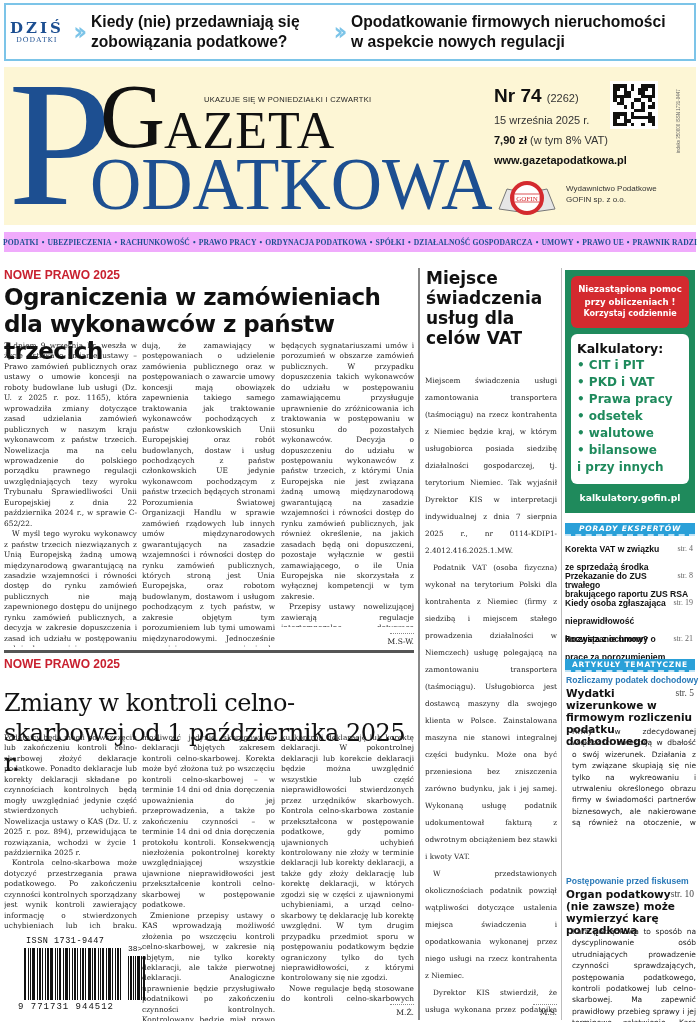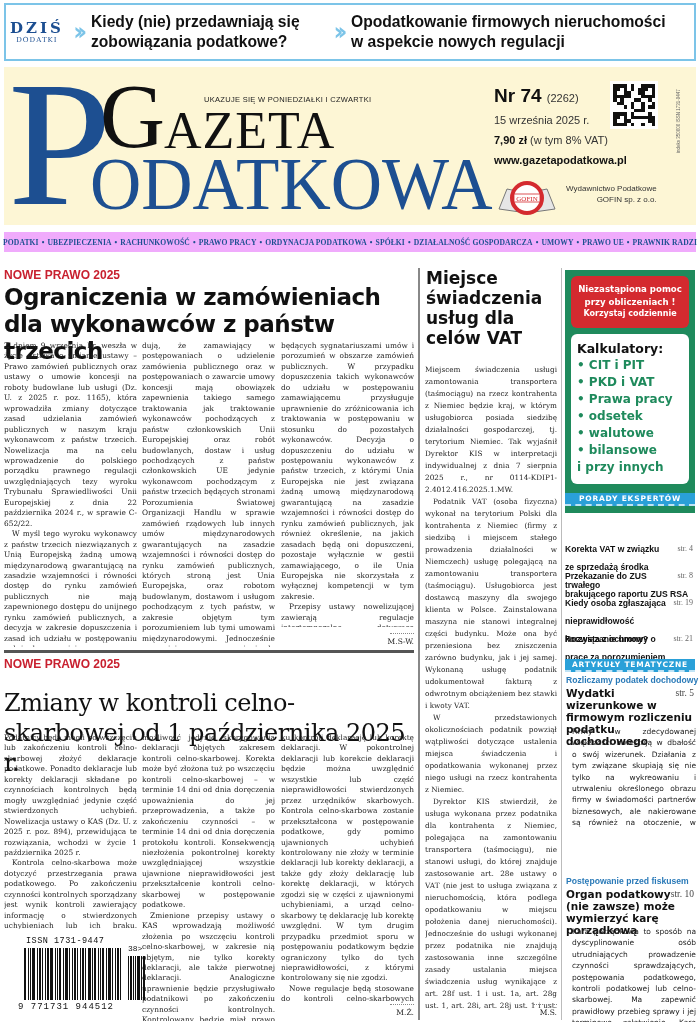--- a/index.html
+++ b/index.html
@@ -29,21 +29,21 @@
   .nr small { font-size: 11px; font-weight: normal; color: #333; }
   .date { font-size: 11px; color: #333; margin-top: 7px; }
   .price { font-size: 11px; margin-top: 8px; color: #333; }
   .price b { color: #111; }
   .url { font-size: 11px; font-weight: bold; margin-top: 8px; color: #111; }
   .qr { position: absolute; left: 606px; top: 14px; width: 48px; height: 48px; background: #fff; display: grid; grid-template-columns: repeat(12, 1fr); padding: 3px; gap: 0; }
   .qr span { background: #111; }
   .qr span.w { background: #fff; }
   .vert { position: absolute; left: 672px; top: 16px; width: 10px; height: 70px; font-family: "Liberation Sans", sans-serif; font-size: 4.5px; color: #666; writing-mode: vertical-rl; transform: rotate(180deg); }
   .gofin-logo { position: absolute; left: 493px; top: 112px; width: 60px; height: 38px; }
-  .wyd { position: absolute; left: 562px; top: 116px; font-family: "Liberation Sans", sans-serif; font-size: 8px; color: #333; text-align: right; line-height: 11px; }
+  .wyd { position: absolute; left: 562px; top: 116px; font-family: "Liberation Sans", sans-serif; font-size: 8px; color: #333; text-align: left; line-height: 11px; }
 
   
   .cats { position: absolute; left: 4px; top: 232px; width: 692px; height: 20px; background: #f0abfc; display: flex; align-items: center; justify-content: center;
     font-family: "Liberation Serif", serif; font-weight: bold; font-size: 7.6px; color: #1d4f91; letter-spacing: 0.1px; white-space: nowrap; }
   .cats .sep { margin: 0 3px; }
 
   
   .kicker { font-family: "Liberation Sans", sans-serif; font-weight: bold; color: #c8202f; font-size: 12px; position: absolute; }
   .headline1 { position: absolute; left: 4px; top: 284px; width: 410px; font-family: "DejaVu Sans", sans-serif; font-weight: bold; font-size: 23px; line-height: 27px; color: #111; letter-spacing: -0.5px; }
   .headline2 { position: absolute; left: 4px; top: 676px; width: 410px; font-family: "DejaVu Serif", serif; font-size: 24px; line-height: 30px; color: #111; letter-spacing: -0.5px; margin-top: 12px; }
@@ -381,21 +381,21 @@
     <i style="width: 1px;"></i>
     <i style="width: 1px;"></i>
     <i style="width: 3px;"></i>
     <i style="width: 1px;"></i>
     <i style="width: 2px;"></i>
   </div>
 <div class="ean">9 771731 944512</div>
 
 <div class="vrule" style="left:418px; top:268px; height:752px;"></div>
 <div class="miejsce-title">Miejsce świadczenia usług dla celów VAT</div>
-<div class="col" style="left:425px; top:364px; width:132px; height:650px; font-size:7.3px; line-height:12px;">
+<div class="col" style="left:425px; top:372px; width:132px; height:650px; font-size:7.3px; line-height:17px;">
   <p class="noindent">Miejscem świadczenia usługi zamontowania transportera (taśmociągu) na rzecz kontrahenta z Niemiec będzie kraj, w którym usługobiorca posiada siedzibę działalności gospodarczej, tj. terytorium Niemiec. Tak wyjaśnił Dyrektor KIS w interpretacji indywidualnej z dnia 7 sierpnia 2025 r., nr 0114-KDIP1-2.4012.416.2025.1.MW.</p>
   <p>Podatnik VAT (osoba fizyczna) wykonał na terytorium Polski dla kontrahenta z Niemiec (firmy z siedzibą i miejscem stałego prowadzenia działalności w Niemczech) usługę polegającą na zamontowaniu transportera (taśmociągu). Usługobiorca jest dostawcą maszyny dla swojego klienta w Polsce. Zainstalowana maszyna nie stanowi integralnej części budynku. Może ona być przeniesiona bez zniszczenia zarówno budynku, jak i jej samej. Wykonaną usługę podatnik udokumentował fakturą z odwrotnym obciążeniem bez stawki i kwoty VAT.</p>
   <p>W przedstawionych okolicznościach podatnik powziął wątpliwości dotyczące ustalenia miejsca świadczenia i opodatkowania wykonanej przez niego usługi na rzecz kontrahenta z Niemiec.</p>
   <p>Dyrektor KIS stwierdził, że usługa wykonana przez podatnika dla kontrahenta z Niemiec, polegająca na zamontowaniu transportera (taśmociągu), nie stanowi usługi, do której znajduje zastosowanie art. 28e ustawy o VAT (nie jest to usługa związana z nieruchomością, która podlega opodatkowaniu w miejscu położenia danej nieruchomości). Jednocześnie do usługi wykonanej przez podatnika nie znajdują zastosowania inne szczególne zasady ustalania miejsca świadczenia usług wynikające z art. 28f ust. 1 i ust. 1a, art. 28g ust. 1, art. 28i, art. 28j ust. 1 i ust. 2 oraz art. 28n ustawy o VAT. W konsekwencji miejsce świadczenia usługi polegającej na zamontowaniu transportera (taśmociągu) wykonanej przez podatnika na terytorium Polski na rzecz kontrahenta z Niemiec, należy ustalić na podstawie art. 28b ustawy o VAT. Przedmiotowa usługa nie podlega opodatkowaniu VAT na terytorium Polski.</p>
 </div>
 <div class="sig-rule" style="left:533px; top:1004px;"></div>
 <div class="sig" style="left:480px; top:1008px; width:77px;">M.S.</div>
 <div class="vrule" style="left:561px; top:268px; height:752px; background:#bbb; width:1px;"></div>
 
 <div class="ad">
@@ -410,21 +410,21 @@
     <div class="it">• <span>PKD i VAT</span></div>
     <div class="it">• <span>Prawa pracy</span></div>
     <div class="it">• <span>odsetek</span></div>
     <div class="it">• <span>walutowe</span></div>
     <div class="it">• <span>bilansowe</span></div>
     <div class="it">i przy innych</div>
   </div>
   <div class="ad-url">kalkulatory.gofin.pl</div>
 </div>
 
-<div class="band" style="top:493px;">PORADY EKSPERTÓW</div>
+<div class="band" style="top:523px;font-style:italic;">PORADY EKSPERTÓW</div>
 
 <div class="toc-item" style="top:540px;">
   <div style="width:100px;">Korekta VAT w związku ze sprzedażą środka trwałego</div>
   <span class="pg">str. 4</span>
 </div>
 <div class="toc-item" style="top:567px;">
   <div style="width:125px;">Przekazanie do ZUS brakującego raportu ZUS RSA</div>
   <span class="pg">str. 8</span>
 </div>
 <div class="toc-item" style="top:594px;">

